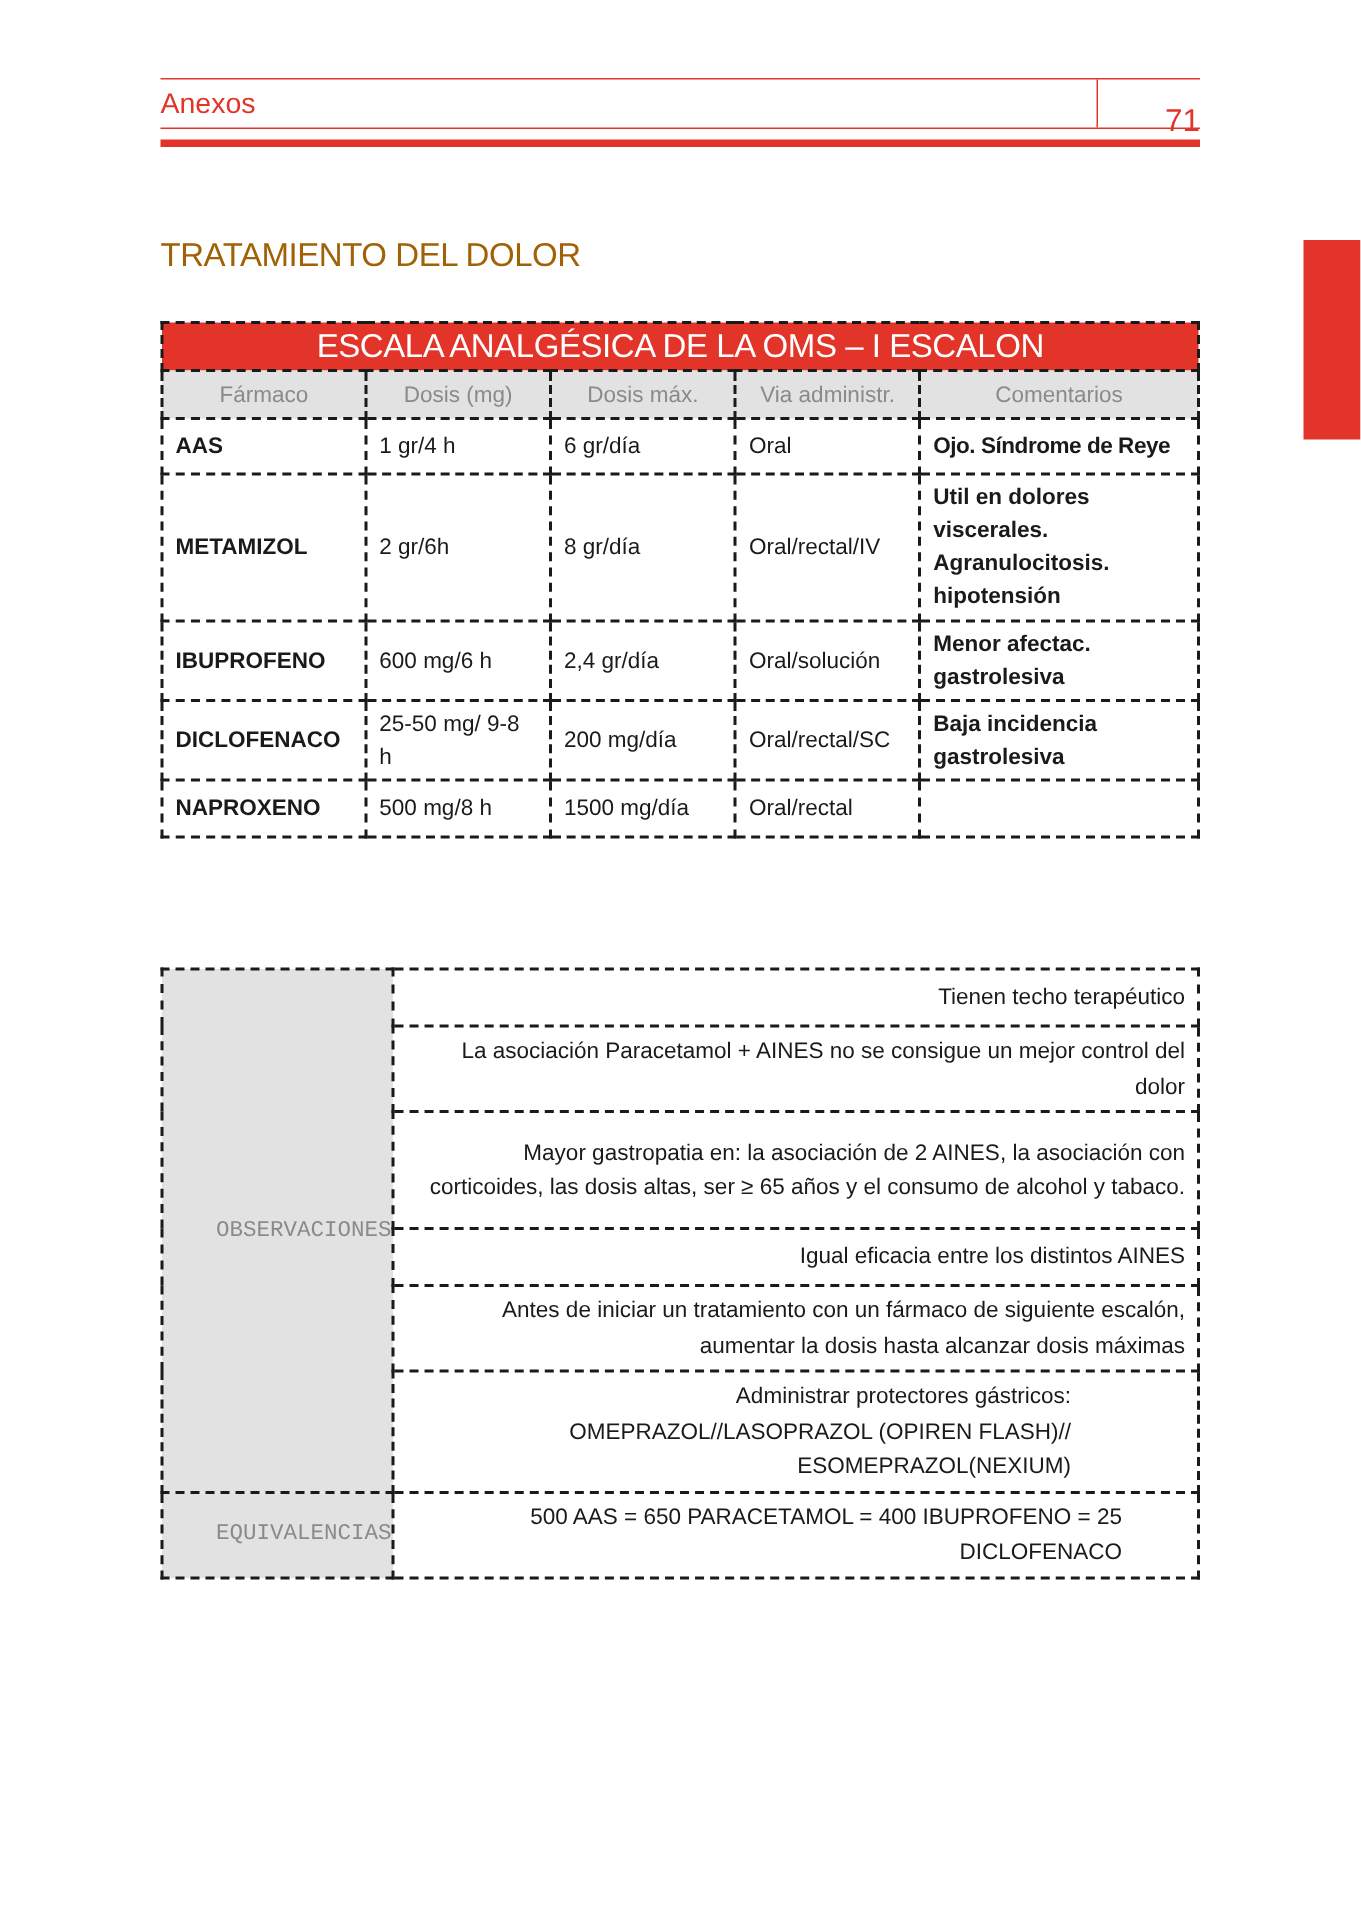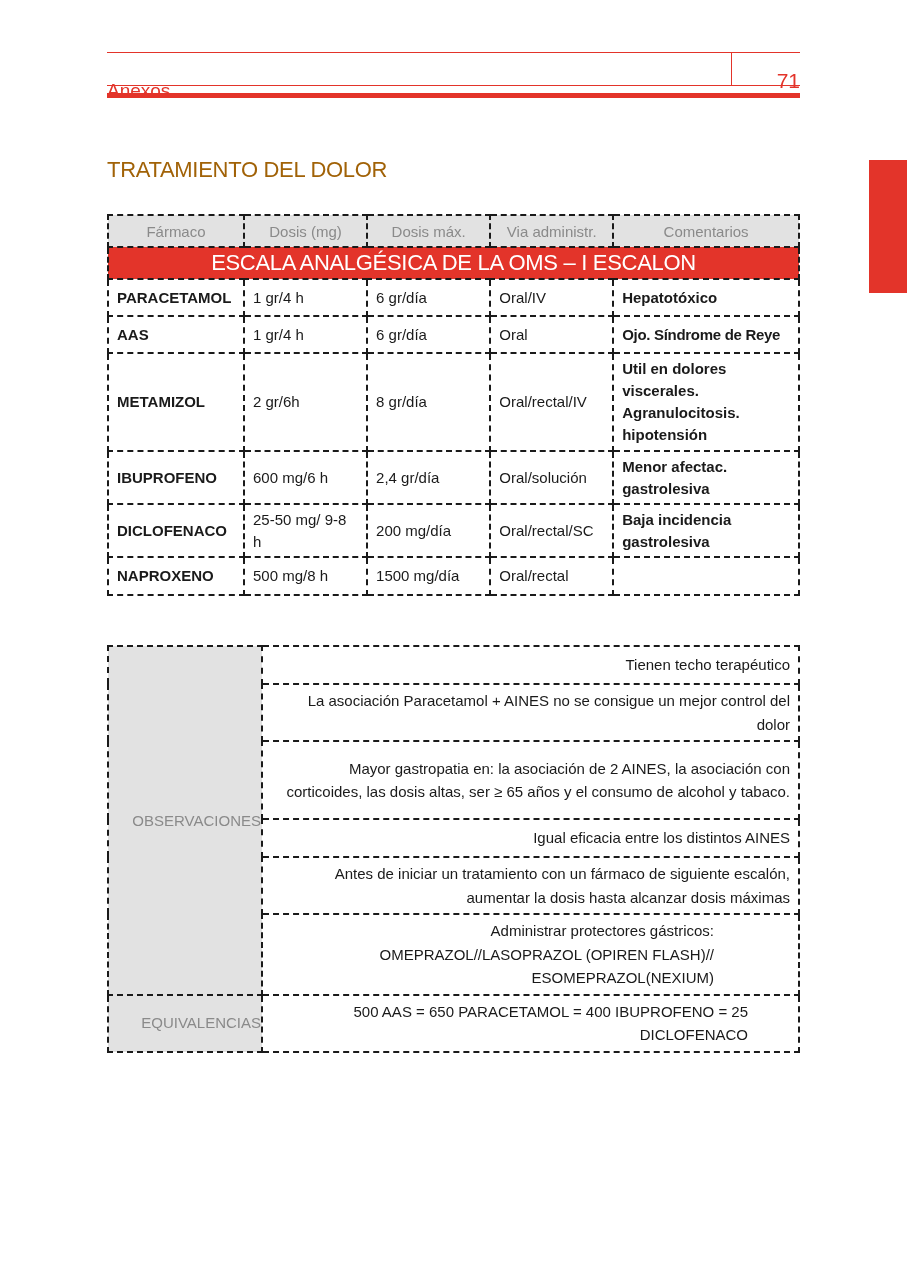--- a/index.html
+++ b/index.html
@@ -4,38 +4,38 @@
 <style>
   html, body { margin:0; padding:0; }
   body {
     width:907px; height:1280px; background:#ffffff; position:relative; overflow:hidden;
     font-family:"Liberation Sans", sans-serif; color:#1a1a1a;
   }
   .hdr-line-top { position:absolute; left:107px; top:52px; width:693px; height:1px; background:#e3342a; }
   .hdr-line-mid { position:absolute; left:107px; top:85px; width:693px; height:1px; background:#e3342a; }
   .hdr-bar { position:absolute; left:107px; top:93px; width:693px; height:5px; background:#e3342a; }
   .hdr-sep { position:absolute; left:731px; top:53px; width:1px; height:32px; background:#e3342a; }
-  .hdr-section { position:absolute; left:107px; top:59px; font-size:19px; color:#e3342a;margin-top:21px; }
+  .hdr-section { position:absolute; left:107px; top:59px; font-size:19px; color:#e3342a; }
   .hdr-page { position:absolute; right:107px; top:69px; font-size:21px; color:#e3342a; }
   .side-tab { position:absolute; left:869px; top:160px; width:38px; height:133px; background:#e3342a; }
   .title { position:absolute; left:107px; top:157px; font-size:22px; color:#a16207; letter-spacing:-0.3px; }
 
   table { border-collapse:collapse; position:absolute; font-family:"Liberation Sans", sans-serif; }
   td, th { border:2px dashed #1a1a1a; }
 
   .t1 { left:107px; top:214px; width:693px; }
   .t1 .banner { background:#e3342a; color:#fff; font-weight:normal; font-size:22px; height:30px; padding:0; text-align:center; letter-spacing:-0.3px; }
   .t1 .colhead { background:#e2e2e2; color:#8a8a8a; font-weight:normal; font-size:15px; height:30px; padding:0; text-align:center; }
   .t1 td { font-size:15px; padding:3px 8px; vertical-align:middle; line-height:22px; }
   .t1 td.drug { font-weight:bold; }
   .t1 td.comment { font-weight:bold; }
 
   .t2 { left:107px; top:645px; width:693px; }
   .t2 td { font-size:15px; text-align:right; line-height:23.5px; padding:4px 8px; }
-  .t2 td.label { background:#e2e2e2; color:#8a8a8a; width:152px; padding:0; }
+  .t2 td.label { background:#e2e2e2; color:#8a8a8a; width:152px; padding:0;font-family:Liberation Mono, monospace; }
 </style>
 </head>
 <body>
 
 <div class="hdr-line-top"></div>
 <div class="hdr-line-mid"></div>
 <div class="hdr-sep"></div>
 <div class="hdr-bar"></div>
 <div class="hdr-section">Anexos</div>
 <div class="hdr-page">71</div>
@@ -46,35 +46,28 @@
 <table class="t1">
   <colgroup>
     <col style="width:136px">
       <col style="width:124px">
       <col style="width:124px">
       <col style="width:123px">
       <col style="width:186px">
   </colgroup>
   <tbody>
       <tr>
+    <th colspan="5" class="banner">ESCALA ANALGÉSICA DE LA OMS – I ESCALON</th>
+  </tr>
+  <tr>
     <th class="colhead">Fármaco</th>
     <th class="colhead">Dosis (mg)</th>
     <th class="colhead">Dosis máx.</th>
     <th class="colhead">Via administr.</th>
     <th class="colhead">Comentarios</th>
-  </tr>
-  <tr>
-    <th colspan="5" class="banner">ESCALA ANALGÉSICA DE LA OMS – I ESCALON</th>
-  </tr>
-  <tr style="height:37px">
-    <td class="drug">PARACETAMOL</td>
-    <td>1 gr/4 h</td>
-    <td>6 gr/día</td>
-    <td>Oral/IV</td>
-    <td class="comment">Hepatotóxico</td>
   </tr>
   <tr style="height:37px">
     <td class="drug">AAS</td>
     <td>1 gr/4 h</td>
     <td>6 gr/día</td>
     <td>Oral</td>
     <td class="comment" style="white-space:nowrap;padding-right:4px;letter-spacing:-0.3px">Ojo. Síndrome de Reye</td>
   </tr>
   <tr style="height:98px">
     <td class="drug">METAMIZOL</td>

